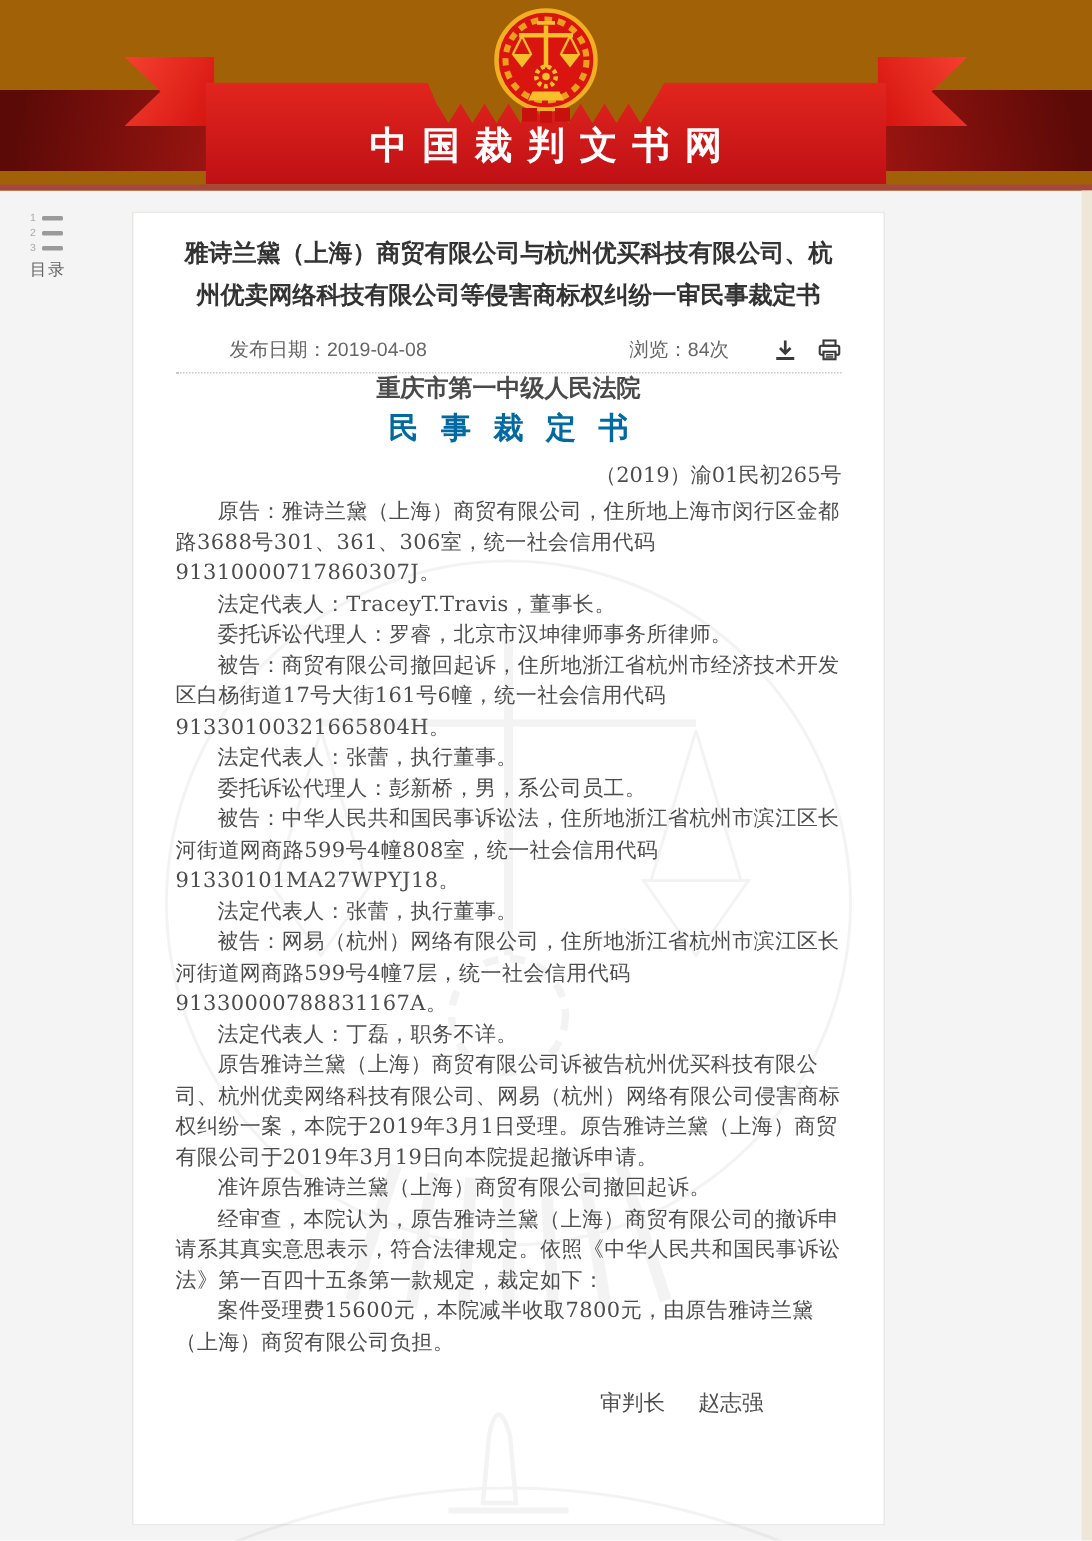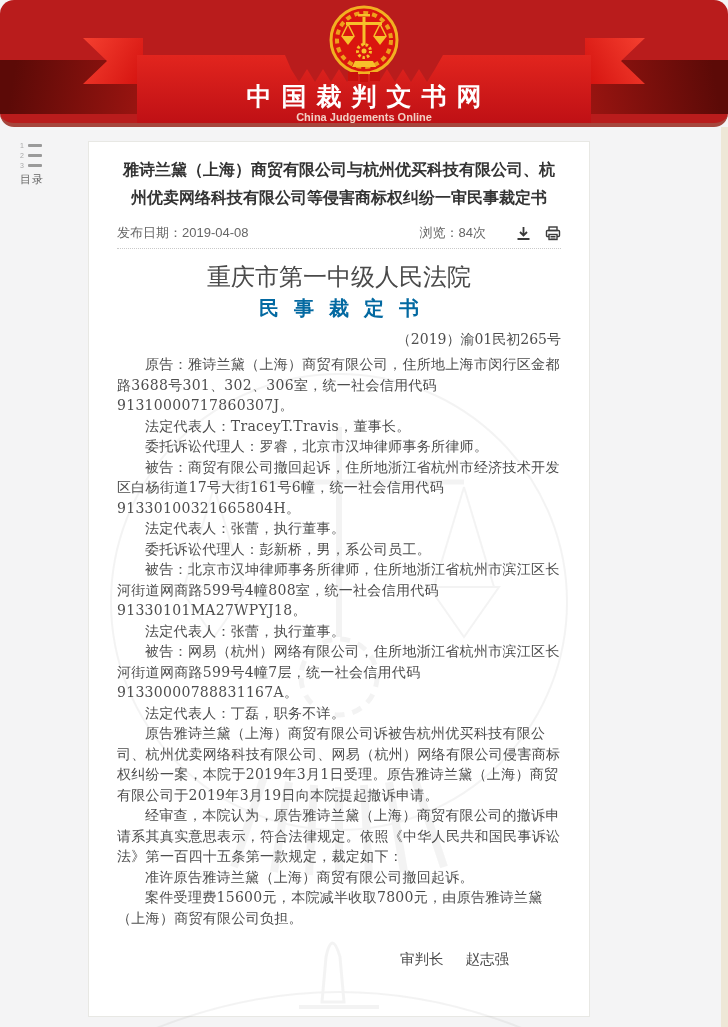--- a/index.html
+++ b/index.html
@@ -3,21 +3,21 @@
 <meta charset="utf-8">
 <style>
   html,body{margin:0;padding:0;}
   body{
     width:728px;height:1027px;position:relative;overflow:hidden;
     background:#f4f4f5;
     font-family:"Liberation Sans","DejaVu Sans",sans-serif;
   }
   
   .header{position:absolute;left:0;top:0;width:728px;height:123px;
-    background:#b91c1c;border-bottom:4px solid #a6463d;overflow:hidden;border-radius:14px;}
+    background:#a16207;border-bottom:4px solid #a6463d;overflow:hidden;}
   .tail{position:absolute;top:60px;width:152px;height:54px;}
   .tail-left{left:0;background:linear-gradient(100deg,#5c0a07 10%,#9c1511 95%);}
   .tail-right{right:0;background:linear-gradient(260deg,#5c0a07 10%,#9c1511 95%);}
   .fold{position:absolute;top:38px;width:60px;height:46px;}
   .fold-left{left:83px;background:linear-gradient(120deg,#f54030,#d4120f);
     clip-path:polygon(0 0,100% 0,100% 100%,0 100%,40% 50%);}
   .fold-right{right:83px;background:linear-gradient(240deg,#f54030,#d4120f);
     clip-path:polygon(0 0,100% 0,60% 50%,100% 100%,0 100%);}
   .banner-main{position:absolute;left:137px;top:55px;width:454px;height:68px;
     background:linear-gradient(180deg,#e2251e,#bf1015);
@@ -40,27 +40,27 @@
   
   .card{position:absolute;left:88px;top:141px;width:502px;height:876px;
     box-sizing:border-box;background:#fff;border:1px solid #e8e8e4;padding:0 28px;}
   .card-inner{position:relative;z-index:1;}
   .watermark{position:absolute;left:50%;top:165px;transform:translateX(-50%);
     z-index:0;opacity:0.06;pointer-events:none;}
   .doc-title{margin-top:14px;font-size:16px;line-height:28px;font-weight:bold;
     text-align:center;color:#333;padding:0 6px;}
   .meta{margin-top:12px;display:flex;align-items:center;font-size:13px;color:#666;
     padding-bottom:6px;border-bottom:1px dotted #c9c9c9;}
-  .meta-left{flex:1;}
+  .meta-left{flex:1;margin-left:36px;}
   .meta-views{margin-right:30px;}
   .meta-icons{display:flex;gap:14px;align-items:center;}
   .icon-btn{display:flex;align-items:center;justify-content:center;cursor:pointer;
     background:none;border:none;padding:0;color:#3a3a3a;}
   .serif{font-family:"DejaVu Serif","Liberation Serif",serif;}
-  .court-name{margin-top:12px;text-align:center;font-size:24px;font-weight:normal;color:#4a4a4a;}
+  .court-name{text-align:center;font-size:16px;font-weight:bold;color:#4a4a4a;}
   .doc-type{text-align:center;font-size:20px;font-weight:bold;color:#0369a1;
     letter-spacing:15px;text-indent:15px;margin-top:2px;}
   .case-no{text-align:right;font-size:14px;color:#4d4d4d;margin-top:9px;}
   .body-text{margin-top:5px;font-size:14px;line-height:20.5px;color:#4d4d4d;letter-spacing:0.3px;}
   .body-text p{margin:0;text-indent:2em;}
   .sig-block{margin-top:20px;text-align:right;padding-right:52px;
     font-size:14.5px;color:#4d4d4d;}
   .sig-line{line-height:23px;}
   .sig-gap{display:inline-block;width:22px;}
 </style>
@@ -92,21 +92,20 @@
       <path d="M28 57 h18 l3 6 h-24 z" stroke="none"></path>
     </g>
     <g fill="#c8100d">
       <rect x="21" y="68" width="10" height="9"></rect>
       <rect x="33" y="70" width="8" height="8"></rect>
       <rect x="43" y="68" width="10" height="9"></rect>
     </g>
   </svg>
 
   <div class="site-title">中国裁判文书网</div>
-  <div class="site-subtitle">China Judgements Online</div>
 </div>
 
 <div class="edge-strip"></div>
 
 <div class="toc">
   <div>
     <div class="toc-row">
       <span class="toc-num">1</span>
       <span class="toc-bar"></span>
     </div>
@@ -170,33 +169,33 @@
           </svg>
         </button>
       </div>
     </div>
 
     <div class="court-name serif">重庆市第一中级人民法院</div>
     <div class="doc-type serif">民事裁定书</div>
     <div class="case-no serif">（2019）渝01民初265号</div>
 
     <div class="body-text serif">
-      <p>原告：雅诗兰黛（上海）商贸有限公司，住所地上海市闵行区金都路3688号301、302、306室，统一社会信用代码91310000717860307J。</p>
+      <p>原告：雅诗兰黛（上海）商贸有限公司，住所地上海市闵行区金都路3688号301、361、306室，统一社会信用代码91310000717860307J。</p>
       <p>法定代表人：TraceyT.Travis，董事长。</p>
       <p>委托诉讼代理人：罗睿，北京市汉坤律师事务所律师。</p>
       <p>被告：商贸有限公司撤回起诉，住所地浙江省杭州市经济技术开发区白杨街道17号大街161号6幢，统一社会信用代码91330100321665804H。</p>
       <p>法定代表人：张蕾，执行董事。</p>
       <p>委托诉讼代理人：彭新桥，男，系公司员工。</p>
-      <p>被告：北京市汉坤律师事务所律师，住所地浙江省杭州市滨江区长河街道网商路599号4幢808室，统一社会信用代码91330101MA27WPYJ18。</p>
+      <p>被告：中华人民共和国民事诉讼法，住所地浙江省杭州市滨江区长河街道网商路599号4幢808室，统一社会信用代码91330101MA27WPYJ18。</p>
       <p>法定代表人：张蕾，执行董事。</p>
       <p>被告：网易（杭州）网络有限公司，住所地浙江省杭州市滨江区长河街道网商路599号4幢7层，统一社会信用代码91330000788831167A。</p>
       <p>法定代表人：丁磊，职务不详。</p>
       <p>原告雅诗兰黛（上海）商贸有限公司诉被告杭州优买科技有限公司、杭州优卖网络科技有限公司、网易（杭州）网络有限公司侵害商标权纠纷一案，本院于2019年3月1日受理。原告雅诗兰黛（上海）商贸有限公司于2019年3月19日向本院提起撤诉申请。</p>
+      <p>准许原告雅诗兰黛（上海）商贸有限公司撤回起诉。</p>
       <p>经审查，本院认为，原告雅诗兰黛（上海）商贸有限公司的撤诉申请系其真实意思表示，符合法律规定。依照《中华人民共和国民事诉讼法》第一百四十五条第一款规定，裁定如下：</p>
-      <p>准许原告雅诗兰黛（上海）商贸有限公司撤回起诉。</p>
       <p>案件受理费15600元，本院减半收取7800元，由原告雅诗兰黛（上海）商贸有限公司负担。</p>
     </div>
 
     <div class="sig-block serif">
       <div class="sig-line">
         <span>审判长</span><span class="sig-gap"></span><span>赵志强</span>
       </div>
 
     </div>
   </div>

